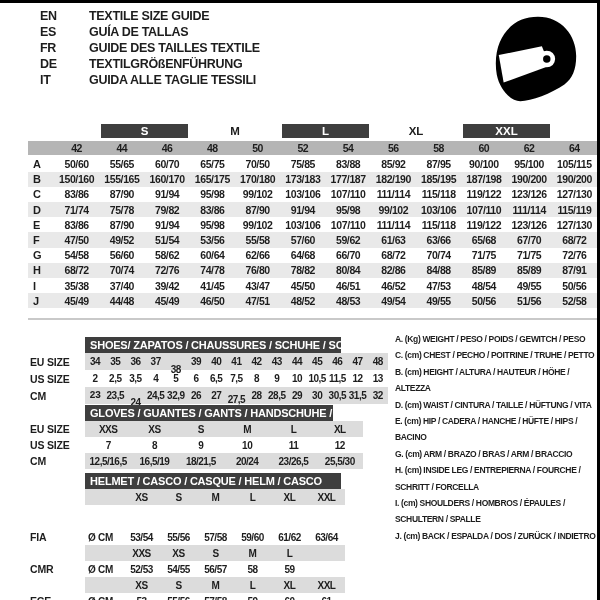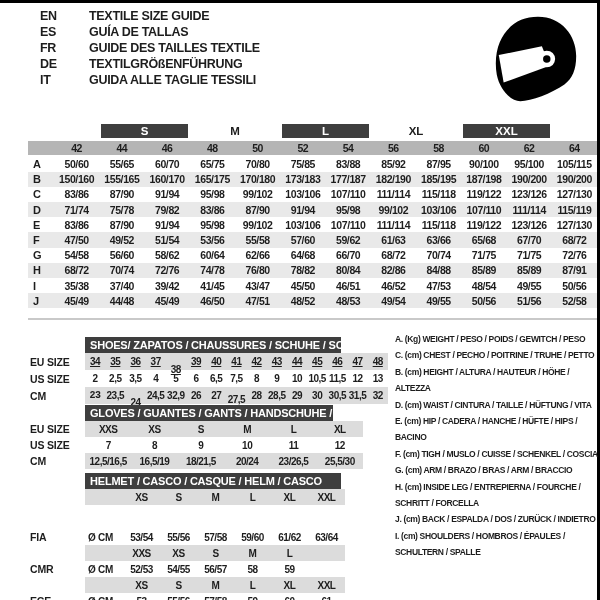--- a/index.html
+++ b/index.html
@@ -108,21 +108,21 @@
       <div class="st-cell">60</div>
       <div class="st-cell">62</div>
       <div class="st-cell">64</div>
     </div>
     <div class="st-row">
       <div class="st-label">A</div>
       <div class="st-cell">50/60</div>
       <div class="st-cell">55/65</div>
       <div class="st-cell">60/70</div>
       <div class="st-cell">65/75</div>
-      <div class="st-cell">70/80</div>
+      <div class="st-cell">70/50</div>
       <div class="st-cell">75/85</div>
       <div class="st-cell">83/88</div>
       <div class="st-cell">85/92</div>
       <div class="st-cell">87/95</div>
       <div class="st-cell">90/100</div>
       <div class="st-cell">95/100</div>
       <div class="st-cell">105/115</div>
     </div>
     <div class="st-row stripe">
       <div class="st-label">B</div>
@@ -259,21 +259,21 @@
       <div class="st-cell">51/56</div>
       <div class="st-cell">52/58</div>
     </div>
   </div>
 <div class="divider"></div>
 
 <div class="bar" id="shoes-bar" style="top:337px;width:256px;">SHOES/ ZAPATOS / CHAUSSURES / SCHUHE / SCARPE</div>
 <div class="mini-rows" id="shoes-rows" style="top:353px;">
     <div class="mini-row" style="height: 17px;">
       <div class="mini-label">EU SIZE</div>
-      <div class="vals shaded" style="width: 303px; height: 17px; text-decoration: underline;">
+      <div class="vals shaded" style="width: 303px; height: 17px;">
         <div class="vcell" style="width: 20.2px;">34</div>
         <div class="vcell" style="width: 20.2px;">35</div>
         <div class="vcell" style="width: 20.2px;">36</div>
         <div class="vcell" style="width: 20.2px;">37</div>
         <div class="vcell" style="width: 20.2px; margin-top: 16px;">38</div>
         <div class="vcell" style="width: 20.2px;">39</div>
         <div class="vcell" style="width: 20.2px;">40</div>
         <div class="vcell" style="width: 20.2px;">41</div>
         <div class="vcell" style="width: 20.2px;">42</div>
         <div class="vcell" style="width: 20.2px;">43</div>
@@ -438,18 +438,17 @@
       </div>
     </div>
   </div>
 
 <div class="legend">
   <div class="legend-item">A. (Kg) WEIGHT / PESO / POIDS / GEWITCH / PESO</div>
   <div class="legend-item">C. (cm) CHEST / PECHO / POITRINE / TRUHE / PETTO</div>
   <div class="legend-item">B. (cm) HEIGHT / ALTURA / HAUTEUR / HÖHE / ALTEZZA</div>
   <div class="legend-item">D. (cm) WAIST / CINTURA / TAILLE / HÜFTUNG / VITA</div>
   <div class="legend-item">E. (cm) HIP / CADERA / HANCHE / HÜFTE / HIPS / BACINO</div>
-  <div class="legend-item">F. (cm) TIGH / MUSLO / CUISSE / SCHENKEL / COSCIA</div>
   <div class="legend-item">G. (cm) ARM / BRAZO / BRAS / ARM / BRACCIO</div>
   <div class="legend-item">H. (cm) INSIDE LEG / ENTREPIERNA / FOURCHE / SCHRITT / FORCELLA</div>
+  <div class="legend-item">I. (cm) SHOULDERS / HOMBROS / ÉPAULES / SCHULTERN / SPALLE</div>
   <div class="legend-item">J. (cm) BACK / ESPALDA / DOS / ZURÜCK / INDIETRO</div>
-  <div class="legend-item">I. (cm) SHOULDERS / HOMBROS / ÉPAULES / SCHULTERN / SPALLE</div>
 </div>
 
 </body></html>

